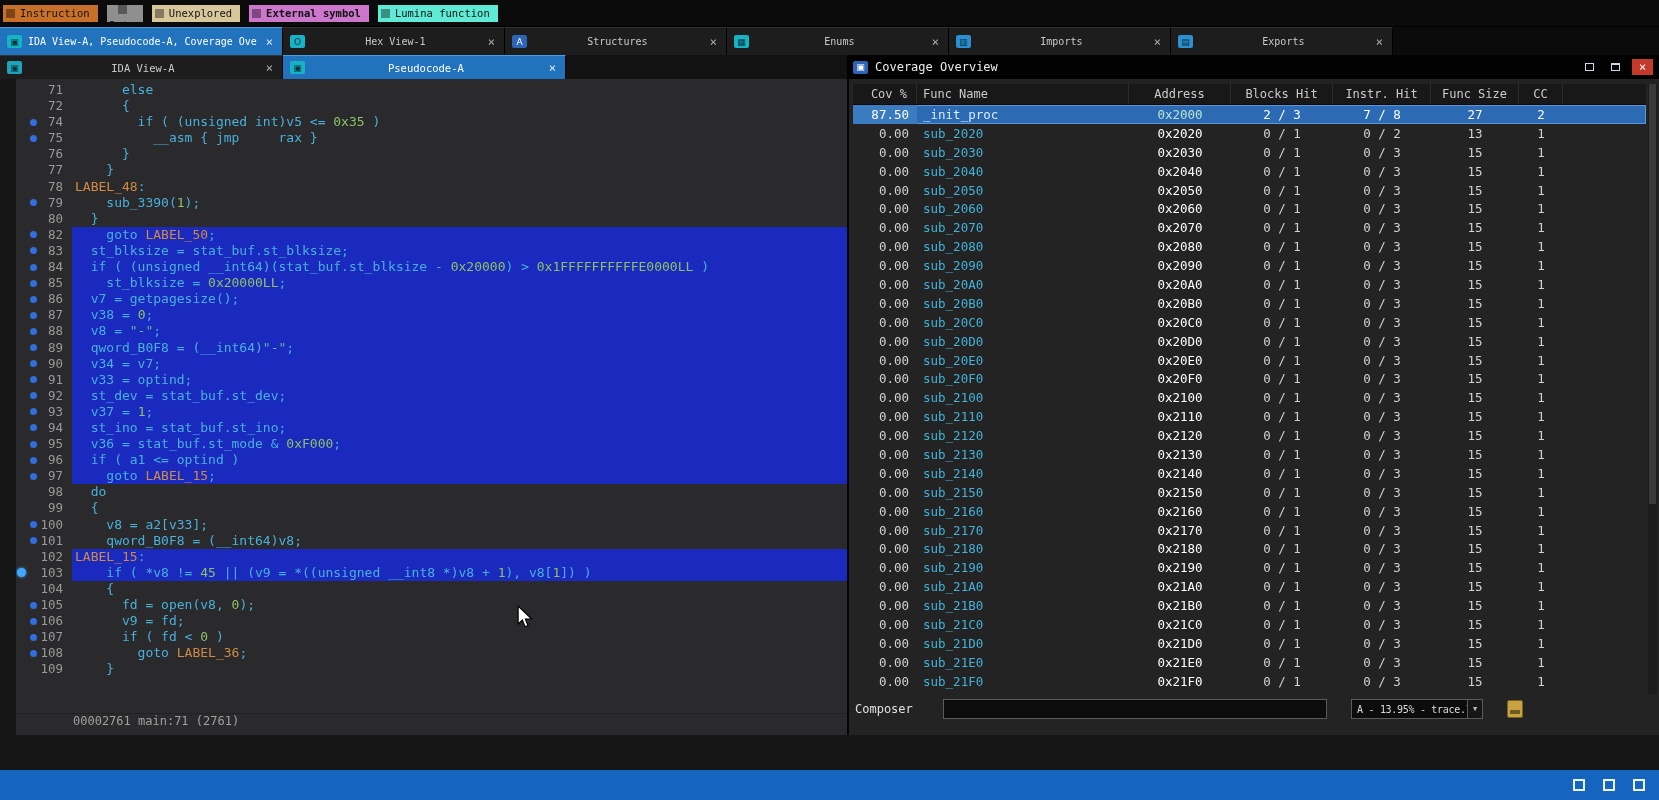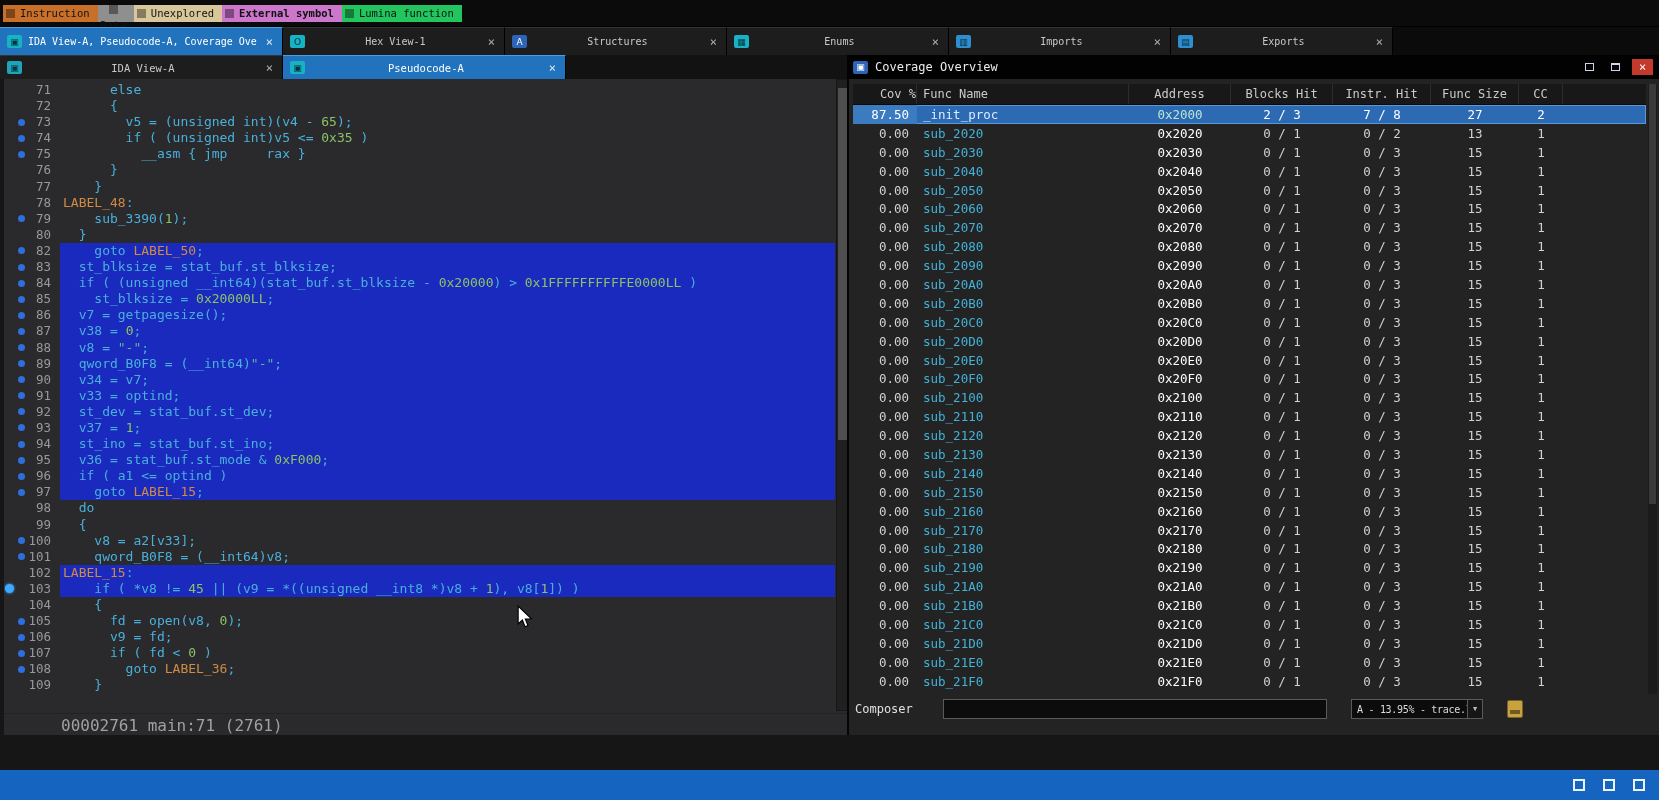--- a/index.html
+++ b/index.html
@@ -1,21 +1,21 @@
 <!DOCTYPE html>
 <html><head>
 <meta charset="utf-8">
 <style>
   *{margin:0;padding:0;box-sizing:border-box}
   html,body{width:1659px;height:800px;overflow:hidden;background:#0c0c0c}
   body{font-family:"DejaVu Sans Mono",monospace;position:relative;color:#ccc}
   .screen{position:absolute;inset:0;background:#161616}
 
   
-  .legend-bar{position:absolute;left:0;top:0;width:100%;height:27px;background:#0b0b0b;display:flex;align-items:center;padding-left:3px;border-bottom:1px solid #000}
+  .legend-bar{position:absolute;left:0;top:0;width:100%;height:27px;background:#0b0b0b;display:flex;align-items:center;gap:9px;padding-left:3px;border-bottom:1px solid #000}
   .chip{display:inline-flex;align-items:center;gap:5px;height:17px;padding:0 8px 0 3px;color:#111;font-size:10.5px;white-space:nowrap}
   .chip-sq{width:9px;height:9px;background:rgba(0,0,0,.38);flex:none}
 
   
   .tabbar{position:absolute;left:0;top:27px;width:100%;height:28px;background:#0b0b0b;display:flex;align-items:stretch}
   .tab{display:flex;align-items:center;gap:6px;padding:0 7px;background:#1d1d1d;border-right:1px solid #000;border-top:1px solid #333;color:#c9c9c9;font-size:10px;overflow:hidden;flex:none}
   .tab.active{background:#2173bd;color:#fff;border-top-color:#4a9de0}
   .tab .lbl{flex:1;text-align:center;white-space:nowrap;overflow:hidden}
   .tab .x{font-size:12px;line-height:1;opacity:.85;padding:0 2px;flex:none}
   .ticon{width:15px;height:13px;display:inline-flex;align-items:center;justify-content:center;font-size:9px;border-radius:2px;font-family:"DejaVu Sans",sans-serif;flex:none}
@@ -24,40 +24,40 @@
   .tabs2 .tab{font-size:10.5px}
   .covtitle{flex:1;background:#020202;display:flex;align-items:center;gap:7px;padding:0 6px;color:#ececec;font-size:12px}
   .covicon{background:#2e64b5;color:#fff}
   .winbtns{margin-left:auto;display:flex;gap:7px;align-items:center}
   .wb{width:19px;height:16px;display:flex;align-items:center;justify-content:center}
   .wb .sq{width:9px;height:8px;border:1px solid #cdd6e8}
   .wb .sq2{width:9px;height:8px;border:1px solid #cdd6e8;border-top-width:2px}
   .wb.close{background:#c3392b;color:#fff;font-size:12px;width:21px}
 
   
-  .pseudo{position:absolute;left:4px;top:79px;width:847px;height:656px;background:#2a2a2c}
+  .pseudo{position:absolute;left:16px;top:79px;width:847px;height:656px;background:#2a2a2c}
   .codewrap{position:absolute;left:0;top:3px;right:16px;bottom:24px;overflow:hidden}
   .cl{display:flex;height:16.1px;line-height:16.1px;font-size:13px;white-space:pre}
   .cl .mg{width:12px;position:relative;flex:none}
   .cl .dc{width:11px;position:relative;flex:none}
   .cl .ln{width:33px;text-align:right;padding-right:9px;color:#999;flex:none;font-size:12.5px}
   .cl .tx{flex:1;padding-left:3px}
   .cl .tx.hl{background:#1a2abe}
   .dot{position:absolute;left:2px;top:4.5px;width:7px;height:7px;border-radius:50%;background:#2e6ede}
   .curdot{position:absolute;left:1px;top:3.5px;width:9px;height:9px;border-radius:50%;background:#3fa9ff;box-shadow:0 0 3px #3fa9ff}
   span.t{color:#49b0dc} span.n{color:#8bc266} span.l{color:#cf8a45} span.s{color:#58bd92}
   .vscroll{position:absolute;right:2px;top:0;width:13px;height:632px;background:#202020;border:1px solid #171717}
   .vthumb{position:absolute;left:1px;right:1px;top:8px;height:352px;background:#4f4f4f}
-  .pfooter{position:absolute;left:0;right:0;bottom:0;height:22px;display:flex;align-items:flex-end;padding-left:57px;color:#a0a0a0;font-size:16px;background:#2a2a2c;border-top:1px solid #222}
+  .pfooter{position:absolute;left:0;right:0;bottom:0;height:22px;display:flex;align-items:flex-start;padding-left:57px;color:#a0a0a0;font-size:12px;background:#2a2a2c;border-top:1px solid #222}
 
   
   .cov{position:absolute;left:847px;top:79px;width:812px;height:656px;background:#232323;border-left:2px solid #050505}
   .tblhead{position:absolute;left:4px;top:5px;right:13px;height:21px;display:grid;grid-template-columns:64px 212px 102px 102px 98px 88px 44px 1fr;background:#181818;border-bottom:1px solid #090909}
   .tblhead .th{font-size:12px;color:#cbcbcb;display:flex;align-items:center;justify-content:center;border-right:1px solid #2c2c2c;height:100%;white-space:nowrap}
-  .tblhead > :first-child{justify-content:flex-end;}
+  .tblhead > :first-child{justify-content:flex-end;padding-right:9px}
   .tblhead > :nth-child(2){justify-content:flex-start;padding-left:6px}
   .tblhead > :last-child{border-right:none}
   .rows{position:absolute;left:4px;top:26px;right:13px}
   .trow{display:grid;grid-template-columns:64px 212px 102px 102px 98px 88px 44px 1fr;height:18.9px}
   .td{font-size:12.5px;display:flex;align-items:center;justify-content:center;height:100%;white-space:nowrap}
   .c-cov{justify-content:flex-end;padding-right:8px;color:#d2d2d2}
   .c-name{justify-content:flex-start;padding-left:6px;color:#44b1d8}
   .c-addr{color:#ffffff}
   .c-num{color:#d2d2d2}
   .trow.sel{background:#2c6bb4;box-shadow:inset 0 0 0 1px #5b97d6}
@@ -97,21 +97,21 @@
         <span class="chip-label">Data</span>
       </span>
       <span class="chip" style="background: rgb(216, 199, 155);">
         <span class="chip-sq"></span>
         <span class="chip-label">Unexplored</span>
       </span>
       <span class="chip" style="background: rgb(204, 119, 204); font-weight: bold;">
         <span class="chip-sq"></span>
         <span class="chip-label">External symbol</span>
       </span>
-      <span class="chip" style="background: #22c55e; align-items: center;">
+      <span class="chip" style="background: #5eead4; align-items: center;">
         <span class="chip-sq"></span>
         <span class="chip-label">Lumina function</span>
       </span>
     </div>
 
   <div class="tabbar">
       <div class="tab active" style="width: 283px;">
         <span class="ticon" style="background: rgb(23, 178, 196); color: rgb(5, 51, 60);">▣</span>
         <span class="lbl">IDA View-A, Pseudocode-A, Coverage Overview</span>
         <span class="x">×</span>
@@ -168,21 +168,20 @@
           </span>
         <span class="wb close">×</span>
       </span>
     </div>
   </div>
 
   <div class="pseudo">
     <div class="codewrap">
         <div class="cl"><span class="mg"></span><span class="dc"></span><span class="ln">71</span><span class="tx"><span class="t">      else</span></span></div>
         <div class="cl"><span class="mg"></span><span class="dc"></span><span class="ln">72</span><span class="tx"><span class="t">      {</span></span></div>
-        <div class="cl"><span class="mg"></span><span class="dc"><span class="dot"></span></span><span class="ln">73</span><span class="tx"><span class="t">        v5 = (unsigned int)(v4 - </span><span class="n">65</span><span class="t">);</span></span></div>
         <div class="cl"><span class="mg"></span><span class="dc"><span class="dot"></span></span><span class="ln">74</span><span class="tx"><span class="t">        if ( (unsigned int)v5 &lt;= </span><span class="n">0x35</span><span class="t"> )</span></span></div>
         <div class="cl"><span class="mg"></span><span class="dc"><span class="dot"></span></span><span class="ln">75</span><span class="tx"><span class="t">          __asm { jmp     rax }</span></span></div>
         <div class="cl"><span class="mg"></span><span class="dc"></span><span class="ln">76</span><span class="tx"><span class="t">      }</span></span></div>
         <div class="cl"><span class="mg"></span><span class="dc"></span><span class="ln">77</span><span class="tx"><span class="t">    }</span></span></div>
         <div class="cl"><span class="mg"></span><span class="dc"></span><span class="ln">78</span><span class="tx"><span class="l">LABEL_48</span><span class="t">:</span></span></div>
         <div class="cl"><span class="mg"></span><span class="dc"><span class="dot"></span></span><span class="ln">79</span><span class="tx"><span class="t">    sub_3390(</span><span class="n">1</span><span class="t">);</span></span></div>
         <div class="cl"><span class="mg"></span><span class="dc"></span><span class="ln">80</span><span class="tx"><span class="t">  }</span></span></div>
         <div class="cl"><span class="mg"></span><span class="dc"><span class="dot"></span></span><span class="ln">82</span><span class="tx hl"><span class="t">    goto </span><span class="l">LABEL_50</span><span class="t">;</span></span></div>
         <div class="cl"><span class="mg"></span><span class="dc"><span class="dot"></span></span><span class="ln">83</span><span class="tx hl"><span class="t">  st_blksize = stat_buf.st_blksize;</span></span></div>
         <div class="cl"><span class="mg"></span><span class="dc"><span class="dot"></span></span><span class="ln">84</span><span class="tx hl"><span class="t">  if ( (unsigned __int64)(stat_buf.st_blksize - </span><span class="n">0x20000</span><span class="t">) &gt; </span><span class="n">0x1FFFFFFFFFFE0000LL</span><span class="t"> )</span></span></div>

